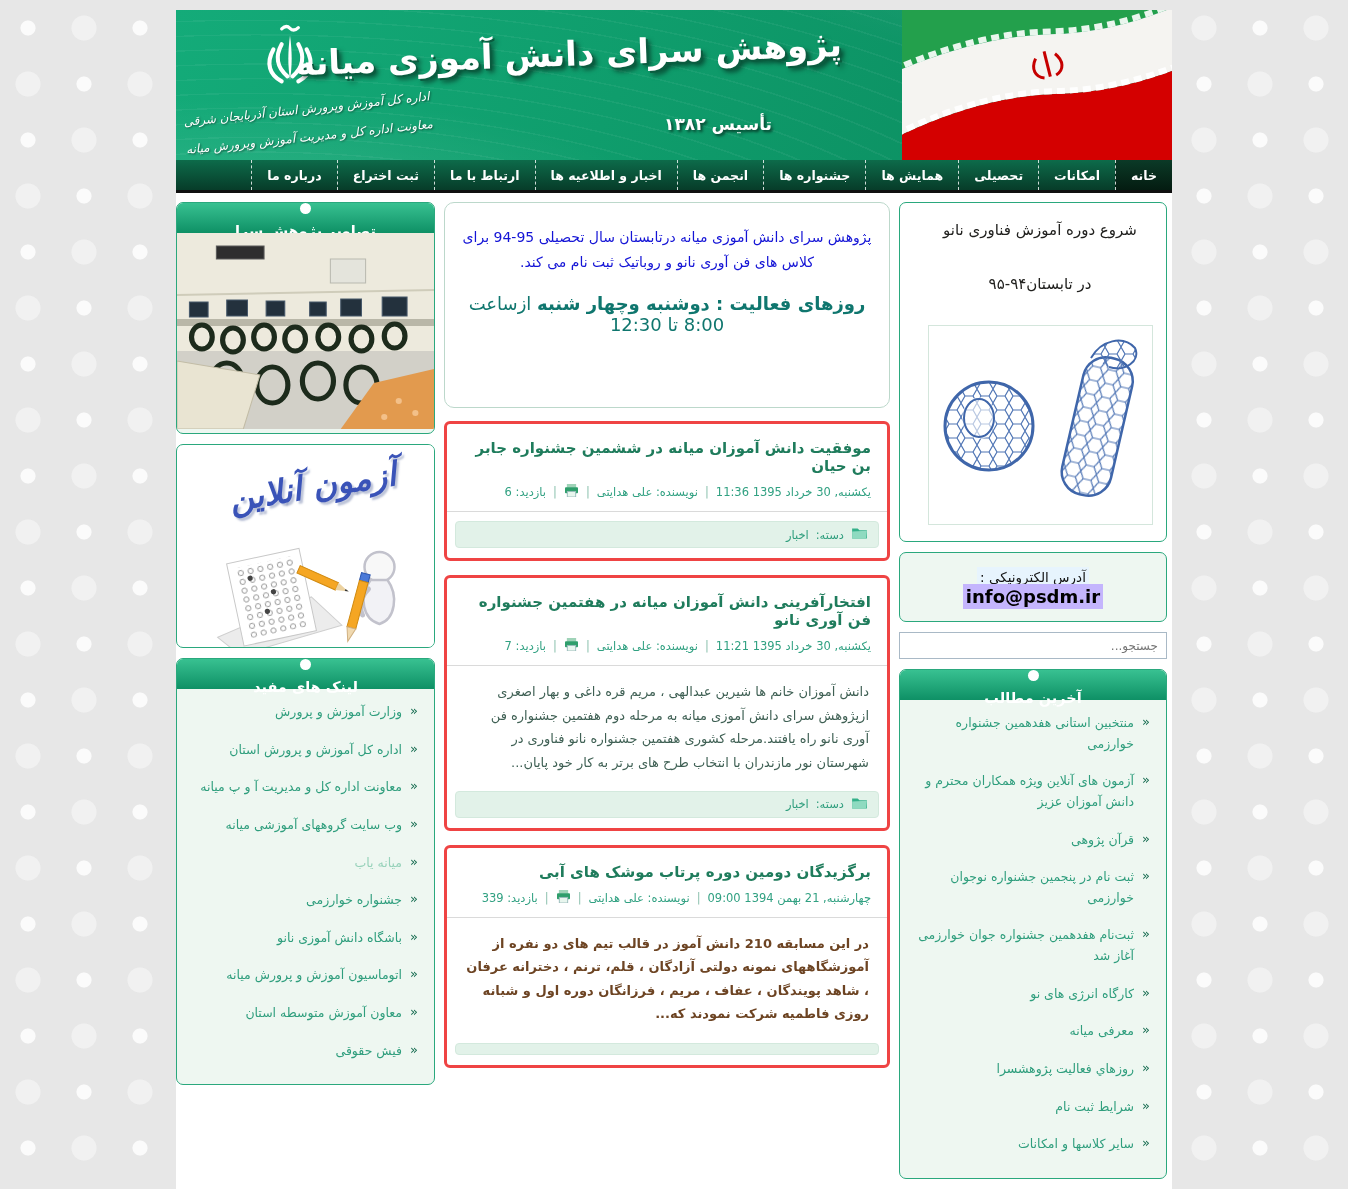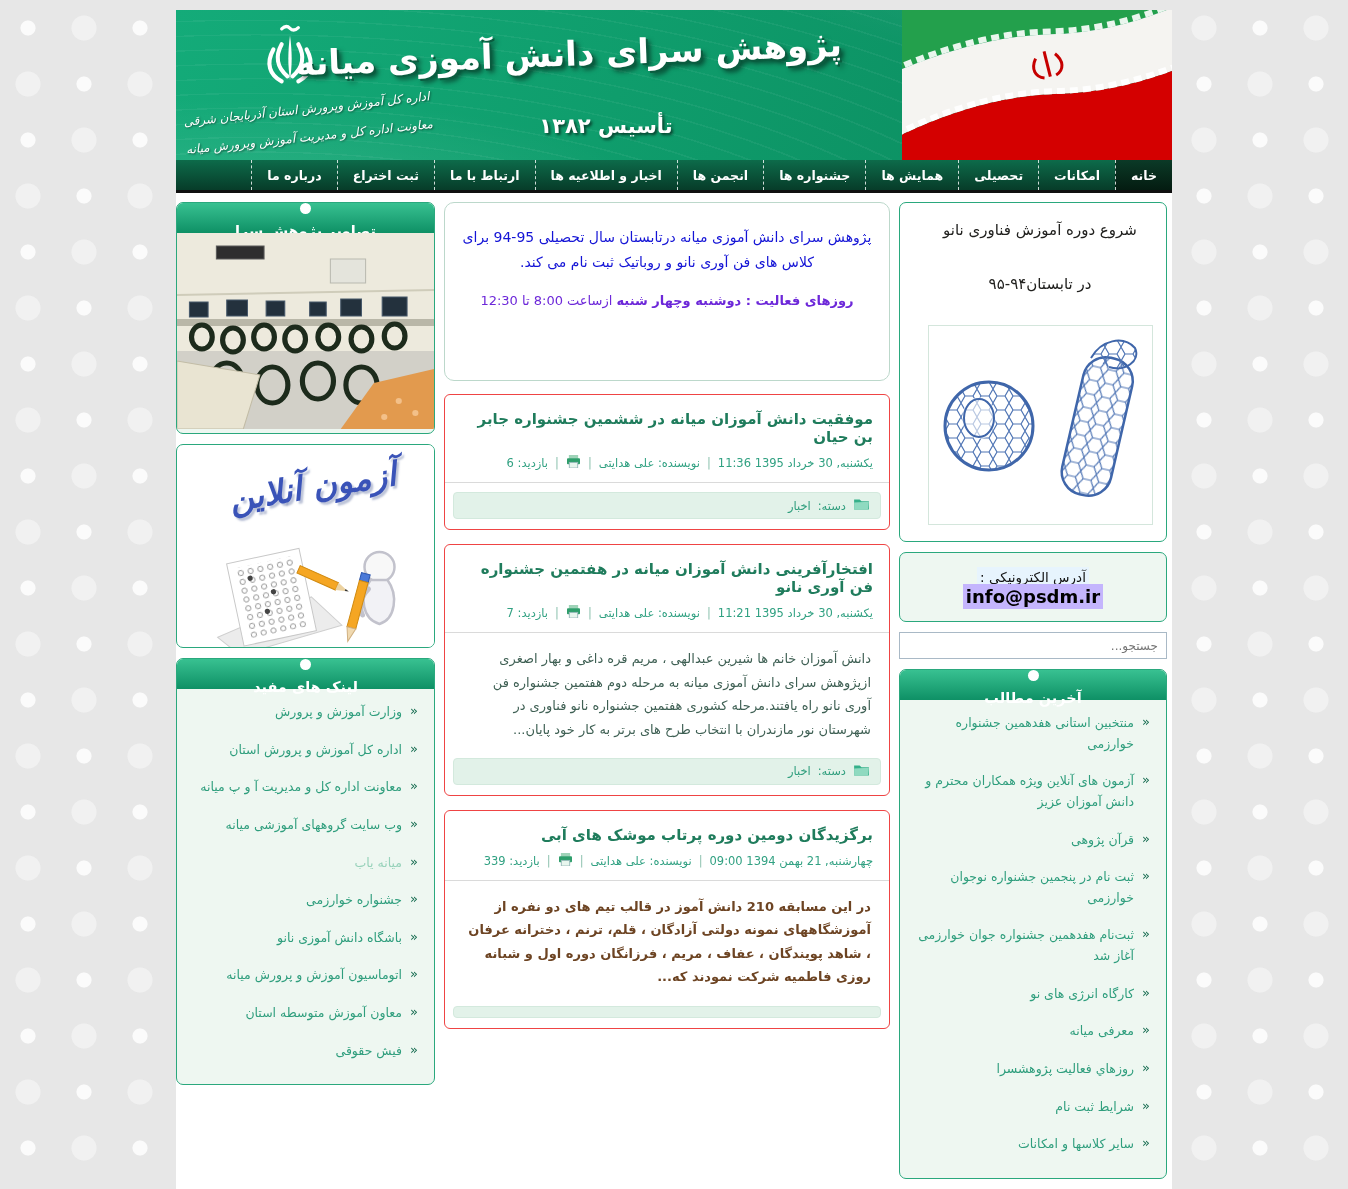--- a/index.html
+++ b/index.html
@@ -29,22 +29,22 @@
     content:""; position:absolute; inset:-60% -20%;
     background:repeating-radial-gradient(ellipse at 20% 150%, transparent 0 30px, rgba(255,255,255,.05) 30px 33px);
   }
   .emblem { position:absolute; left:82px; top:12px; }
   .org { position:absolute; left:-18px; top:86px; width:300px; text-align:center;
          color:#fff; font-size:12px; font-style:italic; transform:rotate(-6deg);
          text-shadow:1px 1px 2px rgba(0,0,0,.5); line-height:2.3; }
   .header-title { position:absolute; top:22px; left:210px; right:330px; text-align:center;
       color:#fff; font-size:34px; font-weight:bold; white-space:nowrap; transform:rotate(-2deg);
       text-shadow:2px 2px 0 #0a5c3f, 4px 4px 5px rgba(0,0,0,.55); }
-  .header-sub { position:absolute; top:104px; left:280px; right:416px; text-align:center;
-      color:#fff; font-size:21px; font-weight:bold; text-shadow:2px 2px 3px rgba(0,0,0,.6); }
+  .header-sub { position:absolute; top:104px; left:280px; right:400px; text-align:right;
+      color:#fff; font-size:17px; font-weight:bold; text-shadow:2px 2px 3px rgba(0,0,0,.6); }
   .flag { position:absolute; left:726px; top:0; }
 
   
   .nav { display:flex; height:33px; background:linear-gradient(#0d6b4a,#073c29); border-bottom:3px solid #101010; }
   .nav-item { display:flex; align-items:center; padding:0 15px; color:#fff; font-size:12.5px; font-weight:bold;
       border-left:1px dashed rgba(255,255,255,.8); cursor:pointer; white-space:nowrap; }
   .nav-item.active { background:linear-gradient(#0b3a27,#041c11); }
 
   
   .content { display:flex; gap:9px; padding:9px 5px 10px; background:#fff; align-items:flex-start; }
@@ -70,24 +70,24 @@
   .nano-wrap { width:225px; margin:32px auto 16px; border:1px solid #d4e6dc; background:#fff; }
   .email-panel { text-align:center; padding:14px 8px; }
   .email-label { background:#e7f4fd; color:#111; font-size:13.5px; padding:2px 3px; }
   .email-addr  { background:#c4b5fd; color:#000; font-size:18px; font-weight:bold; padding:2px 3px; }
   .search-input { width:100%; height:27px; border:1px solid #a9b9c6; padding:3px 8px; font-size:12px;
       margin-bottom:10px; color:#444; font-family:inherit; }
 
   
   .intro { border:1px solid #bcd8cb; border-radius:10px; background:#fff; padding:22px 16px 72px; margin-bottom:13px; text-align:center; }
   .intro-l1 { color:#1414d6; font-size:14px; line-height:1.8; margin-bottom:18px; }
-  .intro-l2 { color:#6d28d9; font-size:13px; }
+  .intro-l2 { color:#0f766e; font-size:18px; }
   .intro-l2 .b { font-weight:bold; }
 
-  .article { border:1px solid #ef4444; border-radius:6px; background:#fff; margin-bottom:14px; padding-bottom:9px; }
+  .article { border:3px solid #ef4444; border-radius:6px; background:#fff; margin-bottom:14px; padding-bottom:9px; }
   .article-title { padding:15px 16px 9px; color:#1f7c5c; font-size:15px; font-weight:bold; cursor:pointer; }
   .article-meta { display:flex; gap:7px; align-items:center; padding:0 16px 11px; color:#31a182; font-size:11.5px;
       border-bottom:1px solid #dadada; }
   .sep { color:#8fc3b0; }
   .article-body { padding:14px 18px 8px; color:#3f6054; font-size:13px; line-height:1.8; text-align:right; }
   .article-sub { padding:12px 18px 0; color:#2233cc; font-size:16px; font-weight:bold; text-align:right; }
   .body-brown { color:#6d4423; font-weight:bold; }
   .cat-bar { margin:9px 8px 1px; background:#e2f2e9; border:1px solid #d3e9dd; border-radius:4px; padding:5px 10px;
       display:flex; gap:7px; align-items:center; color:#2f9e7d; font-size:11.5px; }
   .cat-link { cursor:pointer; }

